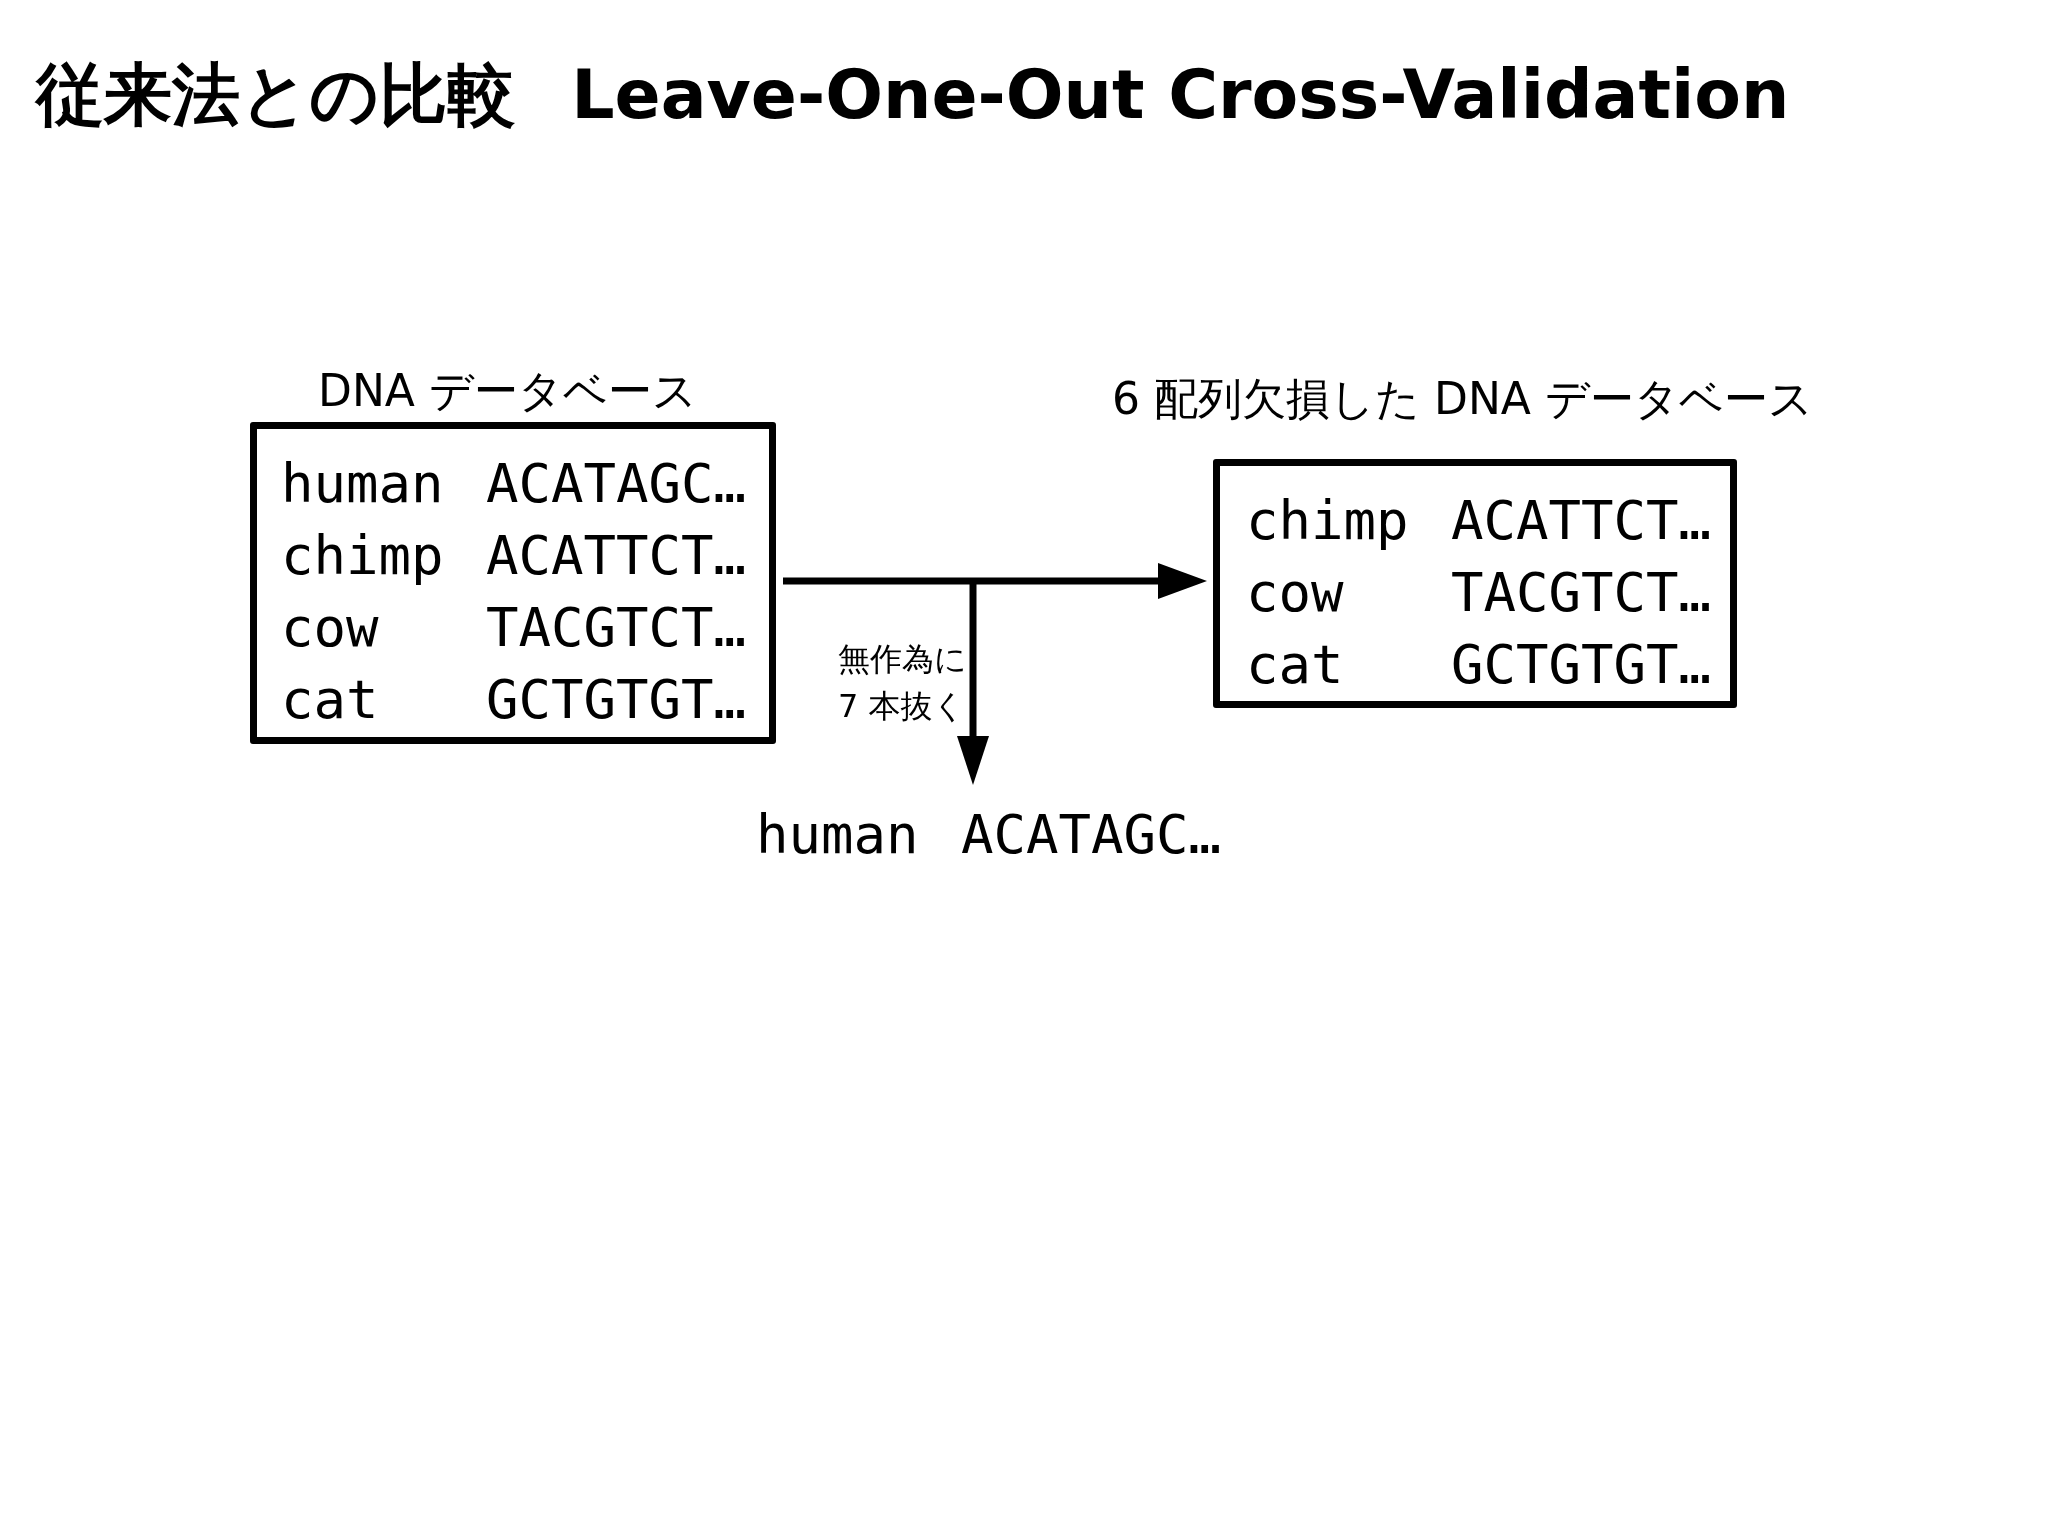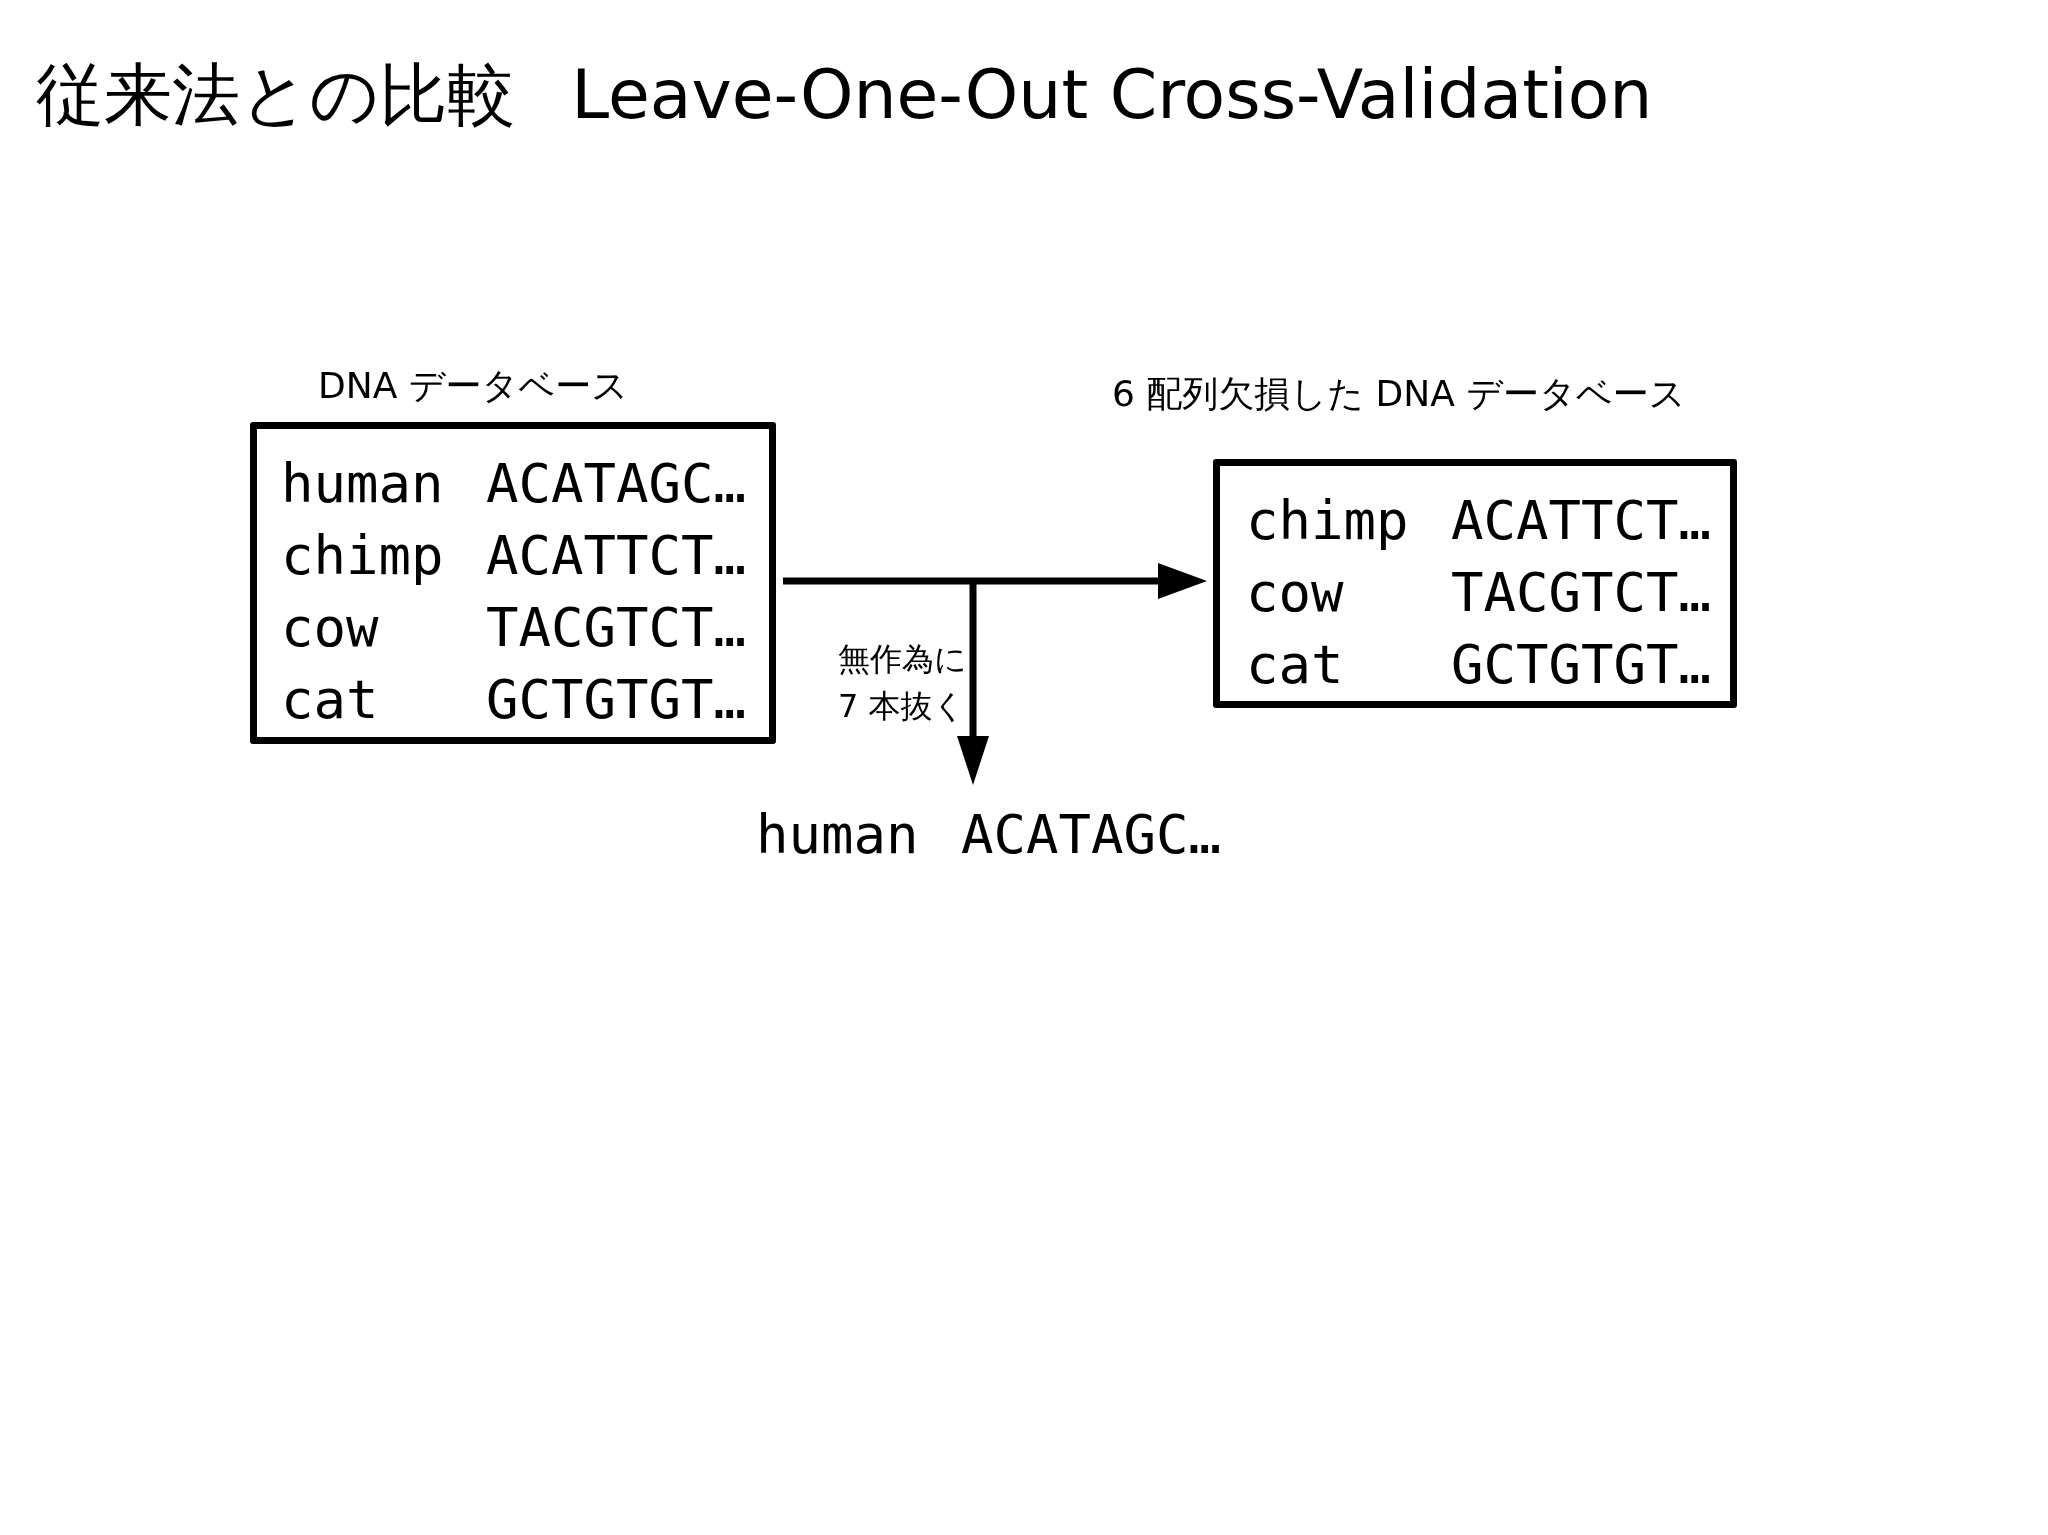--- a/index.html
+++ b/index.html
@@ -1,19 +1,19 @@
 <!DOCTYPE html>
 <html><head>
 <meta charset="utf-8">
 <style>
   html, body { margin:0; padding:0; background:#ffffff; }
   body { width:2048px; height:1535px; position:relative; overflow:hidden; font-family:"DejaVu Sans", sans-serif; color:#000; }
-  .title { position:absolute; left:36px; top:50px; font-size:68px; font-weight:normal; white-space:nowrap; letter-spacing:0px; }
+  .title { position:absolute; left:36px; top:50px; font-size:68px; font-weight:bold; white-space:nowrap; letter-spacing:0px; }
   .title .jp { margin-right:56px; }
-  .caption { position:absolute; font-size:36px; white-space:nowrap; font-family:"DejaVu Sans", sans-serif; }
+  .caption { position:absolute; font-size:44px; white-space:nowrap; font-family:"DejaVu Sans", sans-serif; }
   .box { position:absolute; border:7px solid #000; border-radius:3px; box-sizing:border-box; background:#fff; }
   .seqrow { position:absolute; left:0; font-family:"DejaVu Sans Mono", monospace; font-size:54px; white-space:nowrap; line-height:1; }
   .seqrow .name { display:inline-block; width:205px; }
   .small { position:absolute; font-size:32px; white-space:nowrap; }
   svg.arrows { position:absolute; left:0; top:0; }
   .removed { position:absolute; font-family:"DejaVu Sans Mono", monospace; font-size:54px; white-space:nowrap; line-height:1; }
   .removed .name { display:inline-block; width:205px; }
 </style>
 </head>
 <body>

